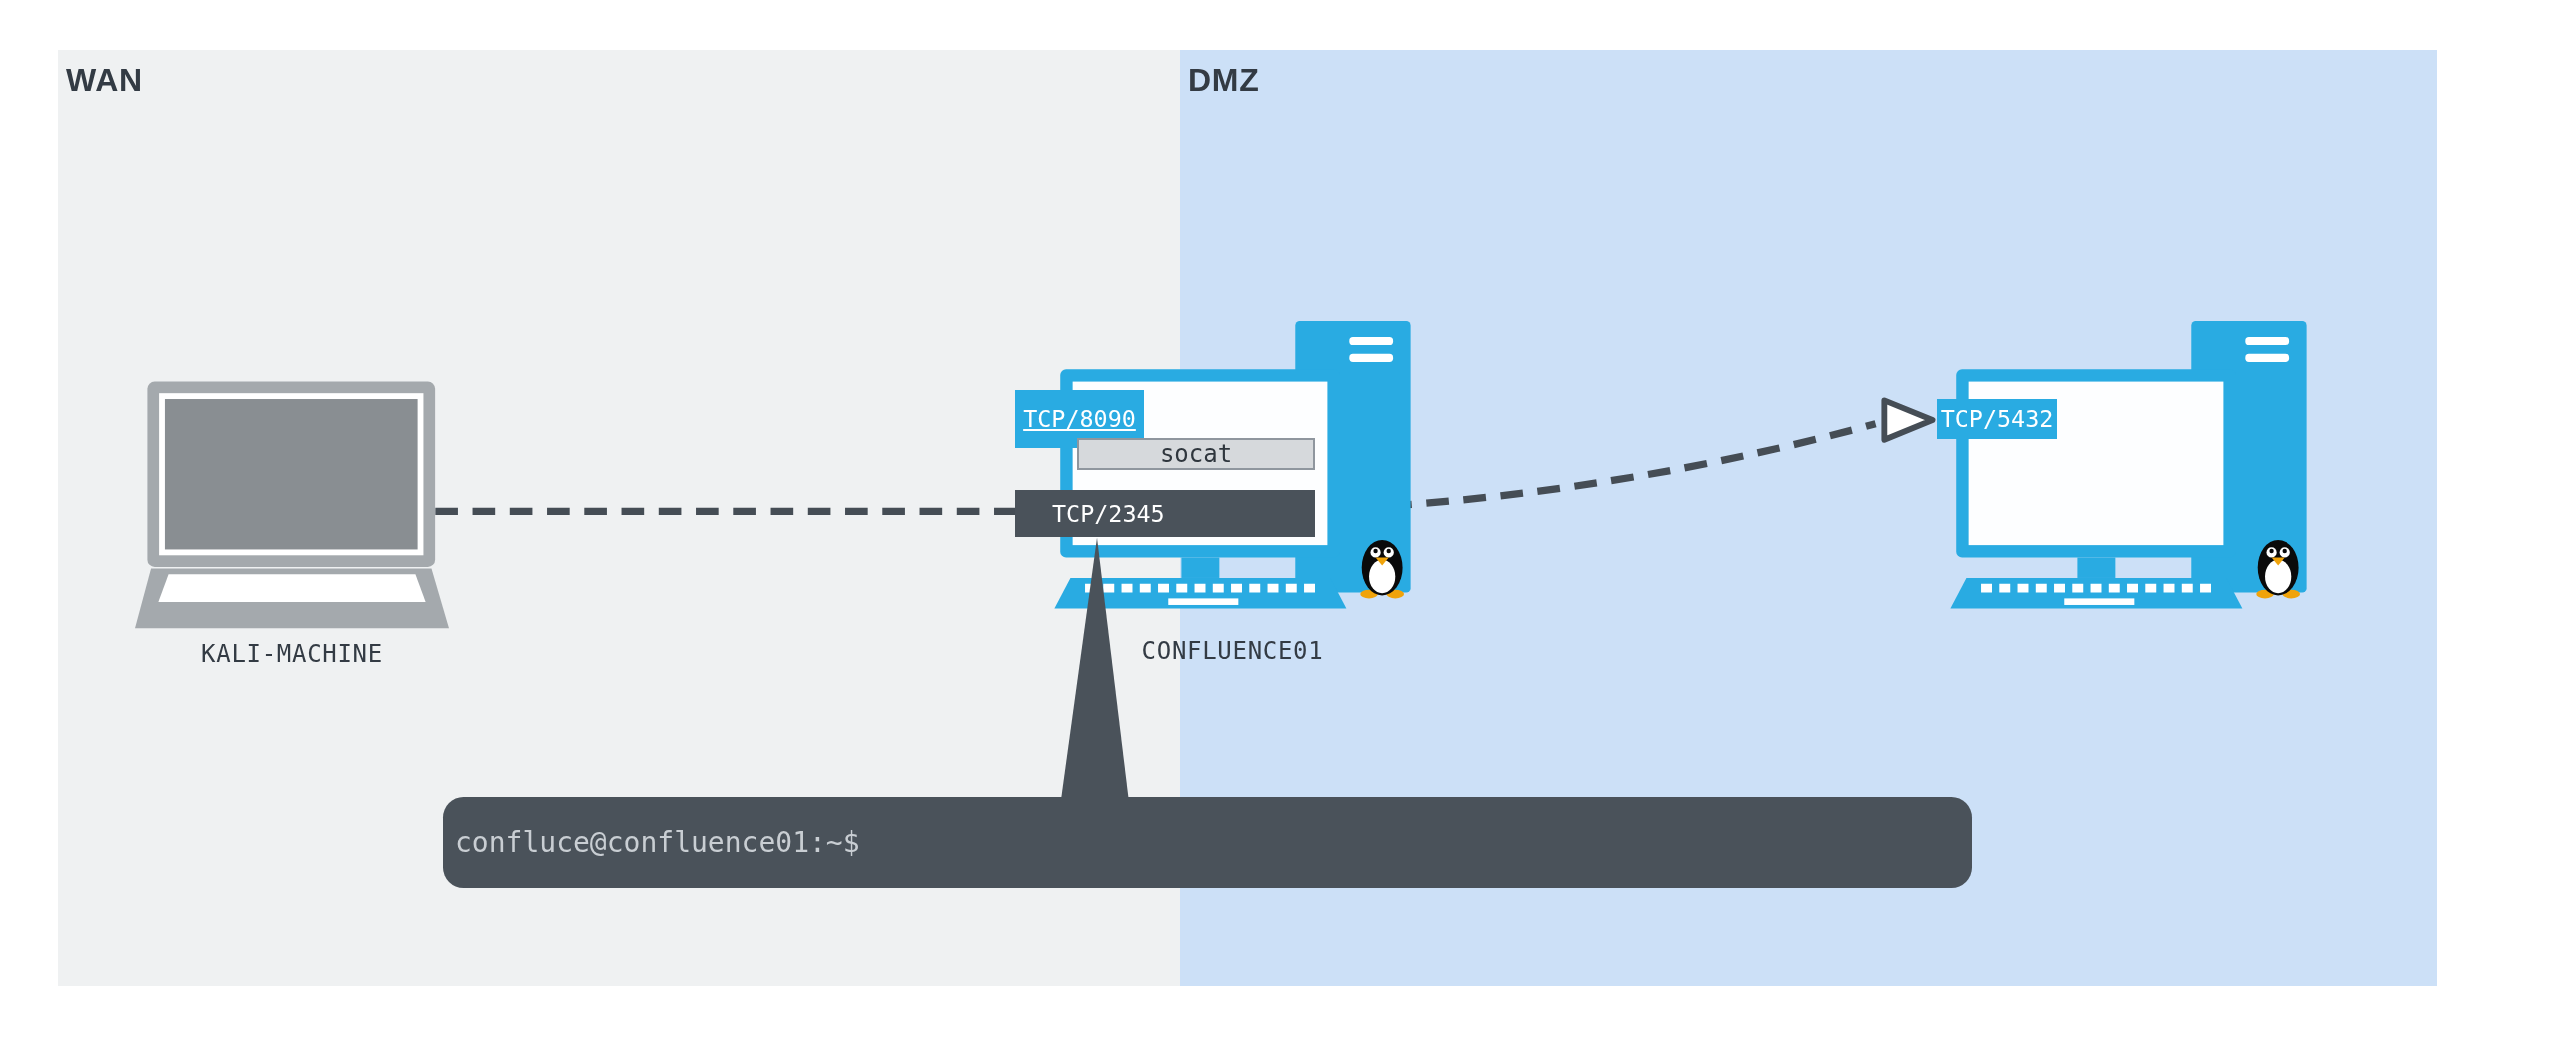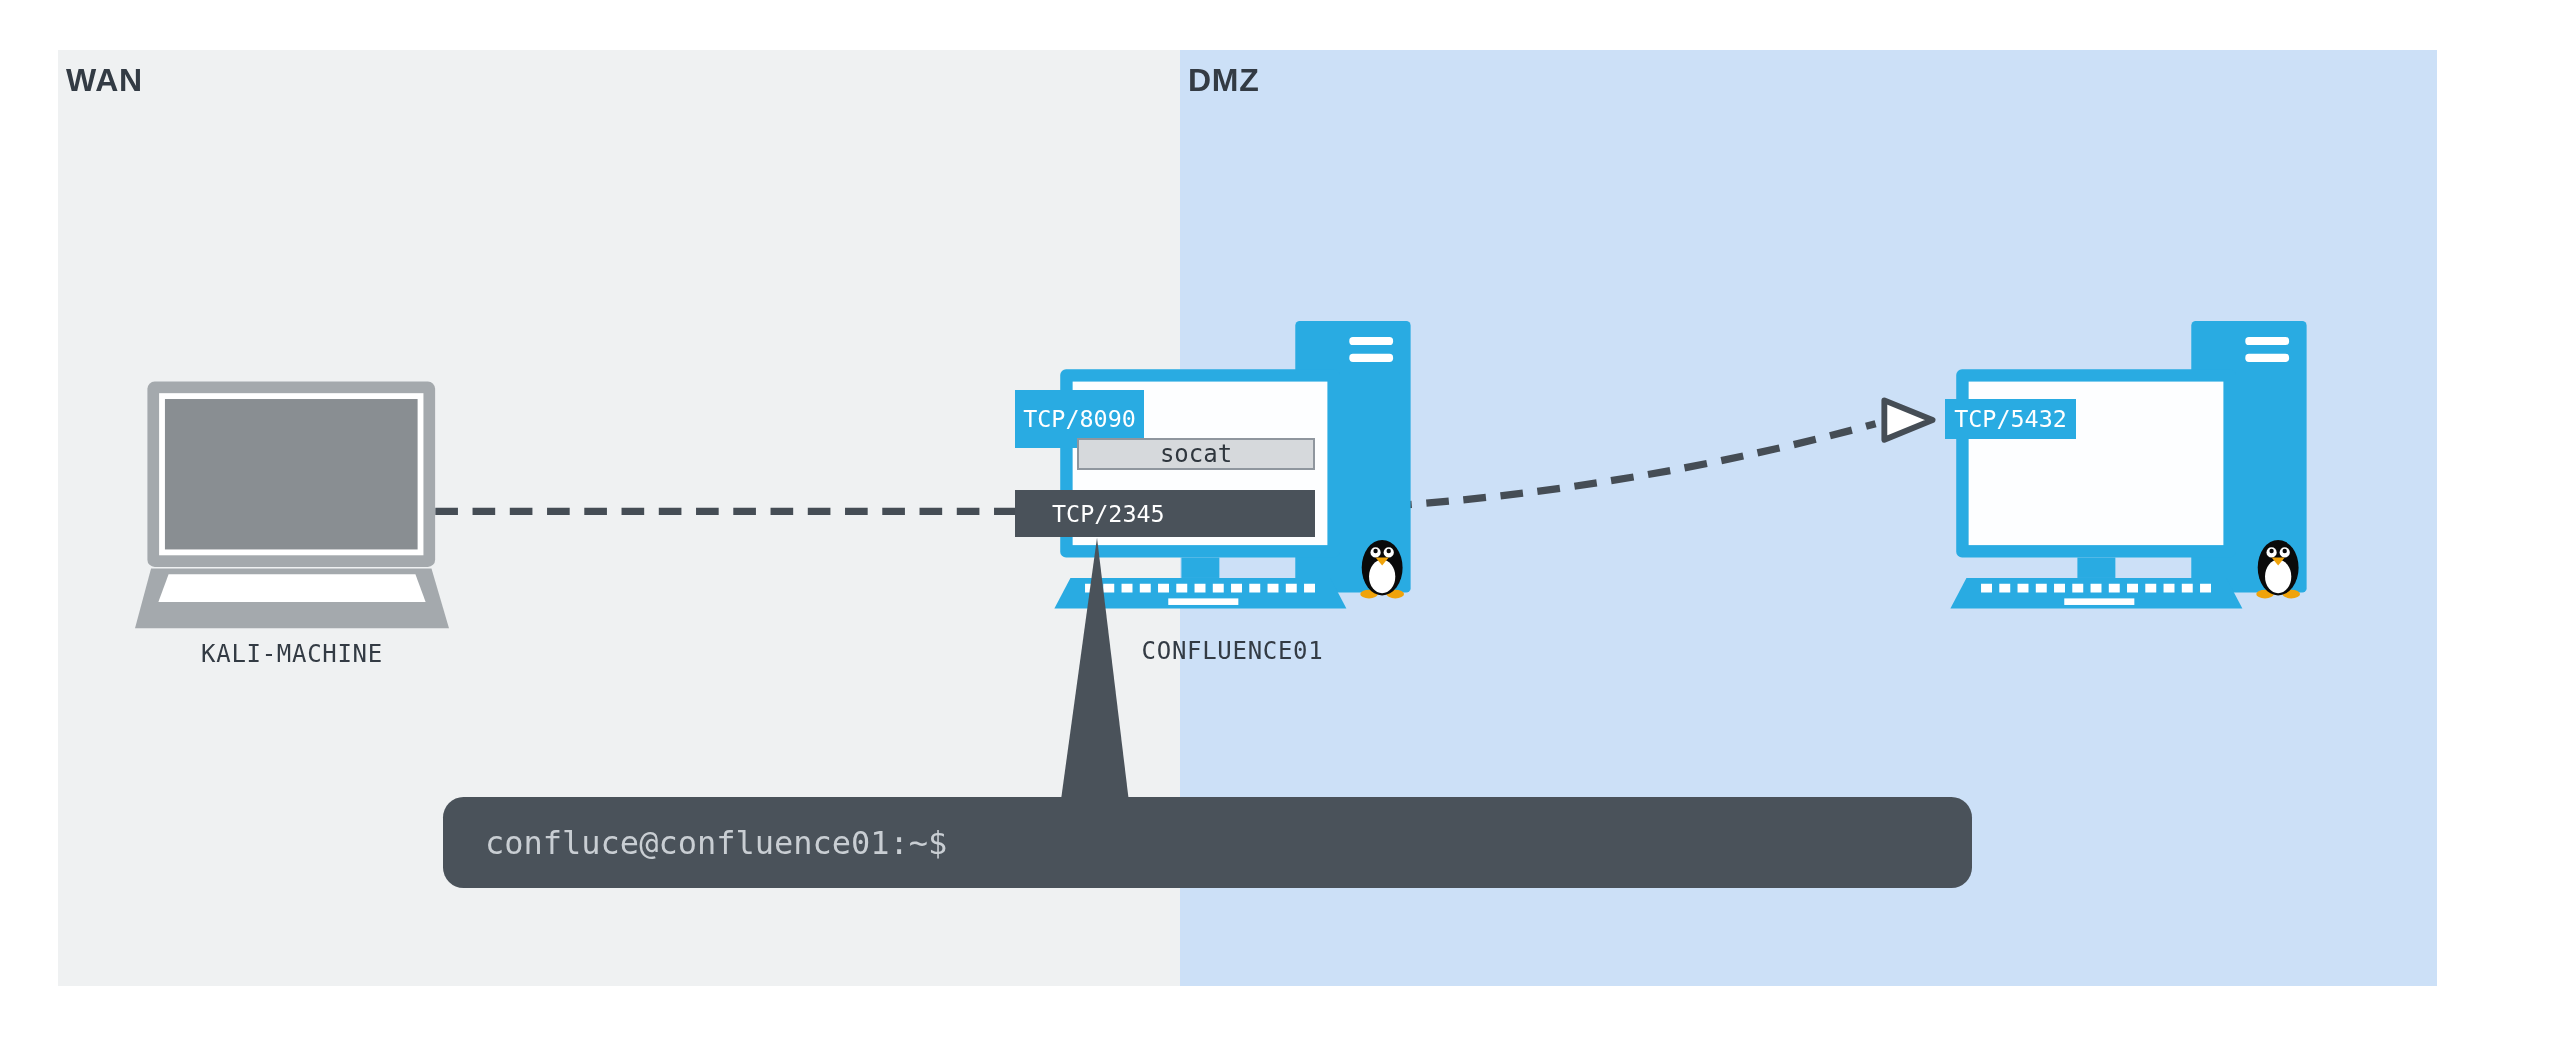--- a/index.html
+++ b/index.html
@@ -32,22 +32,22 @@
   .badge.dark { background:var(--slate-dark,#4A525A); padding-left:37px; }
   .socat {
     position:absolute; z-index:5;
     background:var(--socat-bg,#D6D9DC); border:2.2px solid var(--socat-border,#8F969E);
     color:#2F363D; font-size:24px;
     display:flex; align-items:center; justify-content:center;
   }
   .callout {
     position:absolute; left:443px; top:797px; width:1529px; height:91px; z-index:6;
     background:var(--slate-dark,#4A525A); border-radius:20.5px;
-    display:flex; align-items:center; padding:0 42px;
-    font-size:32px; white-space:pre;
+    display:flex; align-items:center; padding:0 12px;
+    font-size:28px; white-space:pre;
   }
   .callout .prompt { color:var(--prompt-text,#C9CED3); }
   .callout .cmd { color:#ffffff; font-weight:bold; }
 
   
   .fill-blue   { fill:var(--device-blue,#29ABE2); }
   .fill-dark   { fill:var(--slate-dark,#4A525A); }
   .fill-white  { fill:#FDFEFF; }
   .fill-pwhite { fill:#ffffff; }
   .fill-gray   { fill:var(--laptop-gray,#A4A9AD); }
@@ -151,23 +151,23 @@
         <circle class="fill-black" cx="44" cy="23" r="3"></circle>
         <polygon class="fill-orange" points="26,32 44,32 35,43"></polygon>
       </g>
     </svg>
   </div>
 
   <svg class="layer tail" width="2576" height="1041" viewBox="0 0 3527 1425">
     <polygon class="fill-dark" points="1502,736 1546,1100 1452,1100"></polygon>
   </svg>
 
-  <div class="badge blue" style="left:1015px; top:390px; width:129px; height:58px;">TCP/8090</div>
+  <div class="badge blue" style="left:1015px; top:390px; width:129px; height:58px;text-decoration:underline;">TCP/8090</div>
   <div class="socat" style="left:1077px; top:438px; width:238px; height:32px;">socat</div>
   <div class="badge dark" style="left:1015px; top:490px; width:300px; height:47px;">TCP/2345</div>
-  <div class="badge blue" style="left:1937px; top:399px; width:131px; height:40px;margin-left:8px;">TCP/5432</div>
+  <div class="badge blue" style="left:1937px; top:399px; width:120px; height:40px;">TCP/5432</div>
 
   <div class="callout">
     <span class="prompt">confluce@confluence01:~$ </span>
   </div>
 
 </div>
 
 
 </body></html>

